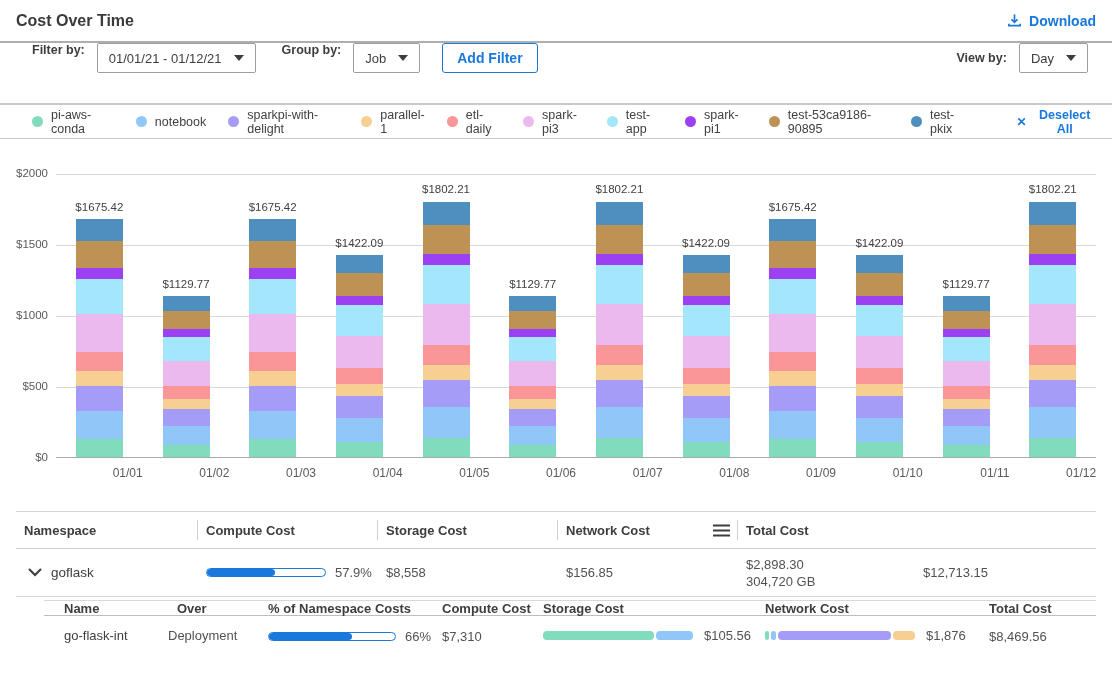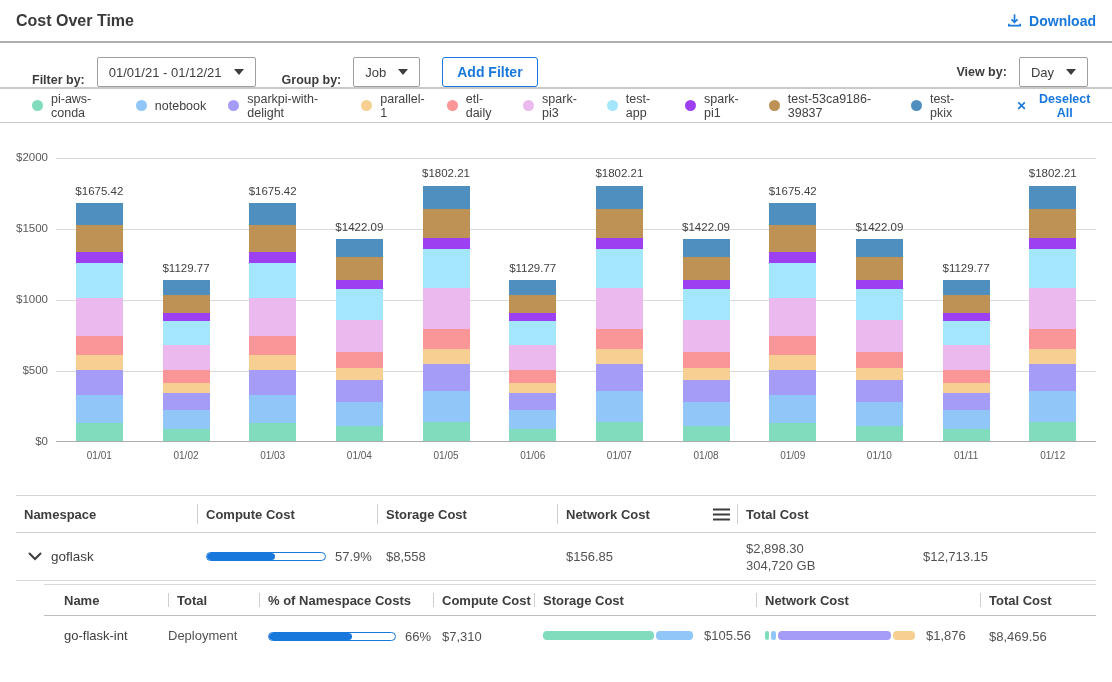--- a/index.html
+++ b/index.html
@@ -10,21 +10,21 @@
     -webkit-font-smoothing:antialiased;
   }
   
   .titlebar { height:43px; display:flex; align-items:center; justify-content:space-between;
     padding:0 16px; border-bottom:2px solid #aeaeae; }
   .title { font-size:16px; font-weight:700; color:#3a3a3a; }
   .dl-btn { display:flex; align-items:center; gap:7px; color:var(--accent);
     font-size:14px; font-weight:700; cursor:pointer; background:none; border:none;
     font-family:inherit; }
   
-  .filterbar { height:46px; display:flex; align-items:flex-end; padding:0 24px 0 32px;
+  .filterbar { height:62px; display:flex; align-items:flex-start; padding:0 24px 0 32px;
     border-bottom:2px solid #c9c9c9; }
   .flabel { font-size:12.5px; font-weight:700; color:#3d3d3d; margin-right:12px; white-space:nowrap; }
   .select { height:30px; border:1px solid #9e9e9e; border-radius:2px; background:#fff;
     display:flex; align-items:center; gap:12px; padding:0 11px; font-size:13px; color:#3d3d3d;
     cursor:pointer; white-space:nowrap; }
   .caret { width:0; height:0; border-left:5px solid transparent; border-right:5px solid transparent;
     border-top:6px solid #3d3d3d; }
   .sel-date { min-width:150px; justify-content:space-between; margin-right:26px; }
   .sel-job { margin-right:22px; }
   .btn-add { border:1.5px solid var(--accent); color:var(--accent); background:#fff;
@@ -45,21 +45,21 @@
   .plot { position:absolute; left:40px; right:0; top:35px; height:284px;
     border-bottom:1px solid #ababab; }
   .gridline { position:absolute; left:0; right:0; height:1px; background:#d8d8d8; }
   .barrow { position:absolute; left:0; right:0; bottom:0; top:0; display:flex; }
   .barcol { flex:1 1 0; position:relative; display:flex; align-items:flex-end; justify-content:center; }
   .bar { width:47px; display:flex; flex-direction:column-reverse; }
   .seg { width:100%; }
   .bartotal { position:absolute; left:50%; transform:translateX(-50%); white-space:nowrap;
     font-size:11.5px; color:#3f3f3f; }
   .xrow { position:absolute; left:40px; right:0; top:327px; display:flex; }
-  .xlab { flex:1 1 0; text-align:center; font-size:10px; color:#5a5a5a; }
+  .xlab { flex:1 1 0; text-align:right; font-size:12px; color:#5a5a5a; }
   
   .tablewrap { margin:26px 16px 0; font-size:13px; }
   .thead { display:grid; grid-template-columns:181px 180px 180px 180px 177px 1fr;
     height:38px; align-items:center; border-top:1px solid #d4d4d4; border-bottom:1px solid #cfcfcf; }
   .thead > div, .thead2 > div { position:relative; height:100%; display:flex; align-items:center;
     font-weight:700; color:#3d3d3d; padding-left:9px; }
   .thead > div:first-child { padding-left:8px; }
   .thead > div:not(:first-child)::before, .thead2 > div:not(:first-child)::before {
     content:""; position:absolute; left:0; top:8px; bottom:8px; width:1px; background:#cfcfcf; }
   .colmenu { margin-left:auto; margin-right:6px; cursor:pointer; display:flex; align-items:center; }
@@ -68,21 +68,21 @@
   .ns-cell { display:flex; align-items:center; gap:9px; padding-left:12px; color:#3d3d3d; font-size:13.5px; cursor:pointer; }
   .pct-cell { display:flex; align-items:center; gap:9px; padding-left:9px; }
   .progress { height:9px; border:1px solid var(--accent); border-radius:6px; background:#fff; overflow:hidden; }
   .progress .fill { height:100%; background:var(--accent); border-radius:6px; }
   .pg-main { width:120px; } .pg-sub { width:128px; }
   .cell { padding-left:9px; }
   .twolines { line-height:17px; padding-left:9px; }
   
   .subtable { margin-left:28px; margin-top:3px; }
   .thead2 { display:grid; grid-template-columns:124px 91px 174px 101px 222px 224px 1fr;
-    height:32px; align-items:center; border-top:1px solid #d8d8d8; border-bottom:1px solid #bdbdbd; }
+    height:16px; align-items:center; border-top:1px solid #d8d8d8; border-bottom:1px solid #bdbdbd; }
   .thead2 > div:first-child { padding-left:20px; }
   .srow { display:grid; grid-template-columns:124px 91px 174px 101px 222px 224px 1fr;
     padding:12px 0 10px; color:#525252; align-items:start; }
   .srow .cell, .srow .pct-cell { padding-top:1px; }
   .name-cell { padding-left:20px; color:#3d3d3d; }
   .minibar { height:9px; display:flex; gap:2px; width:150px; flex:0 0 auto; }
   .minibar .mseg { border-radius:4px; height:100%; }
   .barline { display:flex; align-items:center; gap:11px; padding-left:9px; }
   .barline + .barline { margin-top:8px; }
   .icon { display:inline-flex; }
@@ -154,21 +154,21 @@
       <div class="legend-item">
         <span class="dot" style="background: rgb(164, 230, 252);"></span>
         <span>test-app</span>
       </div>
       <div class="legend-item">
         <span class="dot" style="background: rgb(156, 64, 242);"></span>
         <span>spark-pi1</span>
       </div>
       <div class="legend-item">
         <span class="dot" style="background: rgb(189, 146, 84);"></span>
-        <span>test-53ca9186-39837</span>
+        <span>test-53ca9186-90895</span>
       </div>
       <div class="legend-item">
         <span class="dot" style="background: rgb(78, 143, 192);"></span>
         <span>test-pkix</span>
       </div>
     </div>
   <button class="deselect">
     <span class="x">✕</span>
     <span>Deselect All</span>
   </button>
@@ -426,21 +426,21 @@
     <div class="twolines">
       <div>$2,898.30</div>
       <div>304,720 GB</div>
     </div>
     <div class="cell">$12,713.15</div>
   </div>
 
   <div class="subtable">
     <div class="thead2">
       <div>Name</div>
-      <div>Total</div>
+      <div>Over</div>
       <div>% of Namespace Costs</div>
       <div>Compute Cost</div>
       <div>Storage Cost</div>
       <div>Network Cost</div>
       <div>Total Cost</div>
     </div>
 
     <div class="srow">
       <div class="name-cell">go-flask-int</div>
       <div>Deployment</div>

